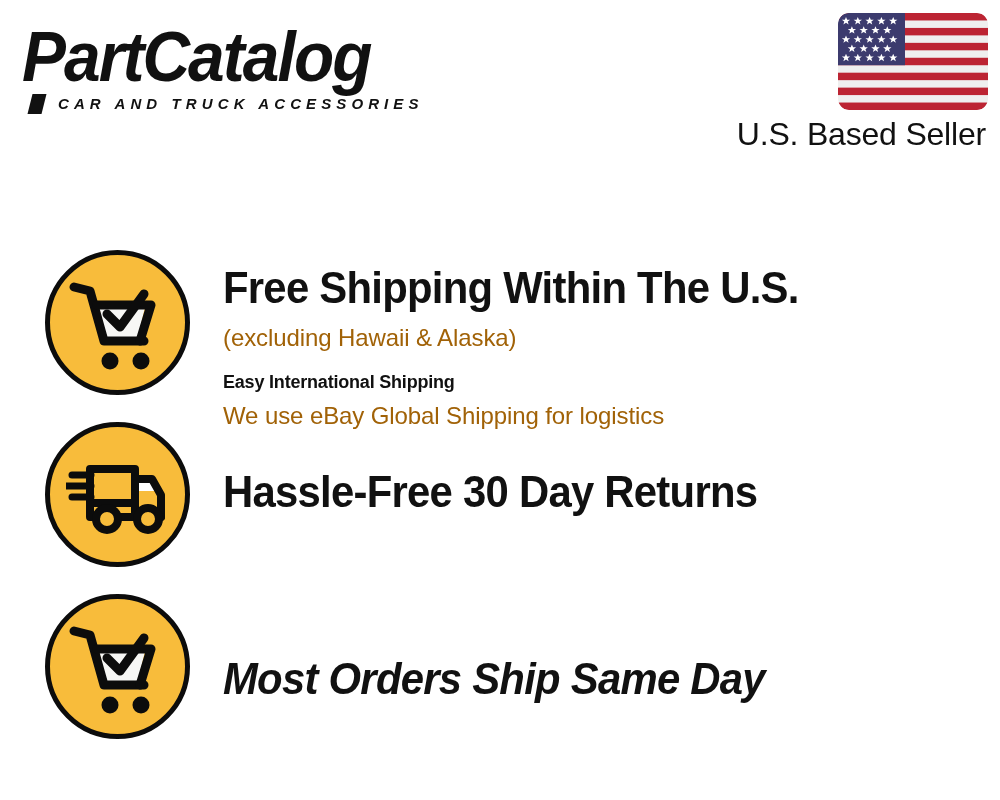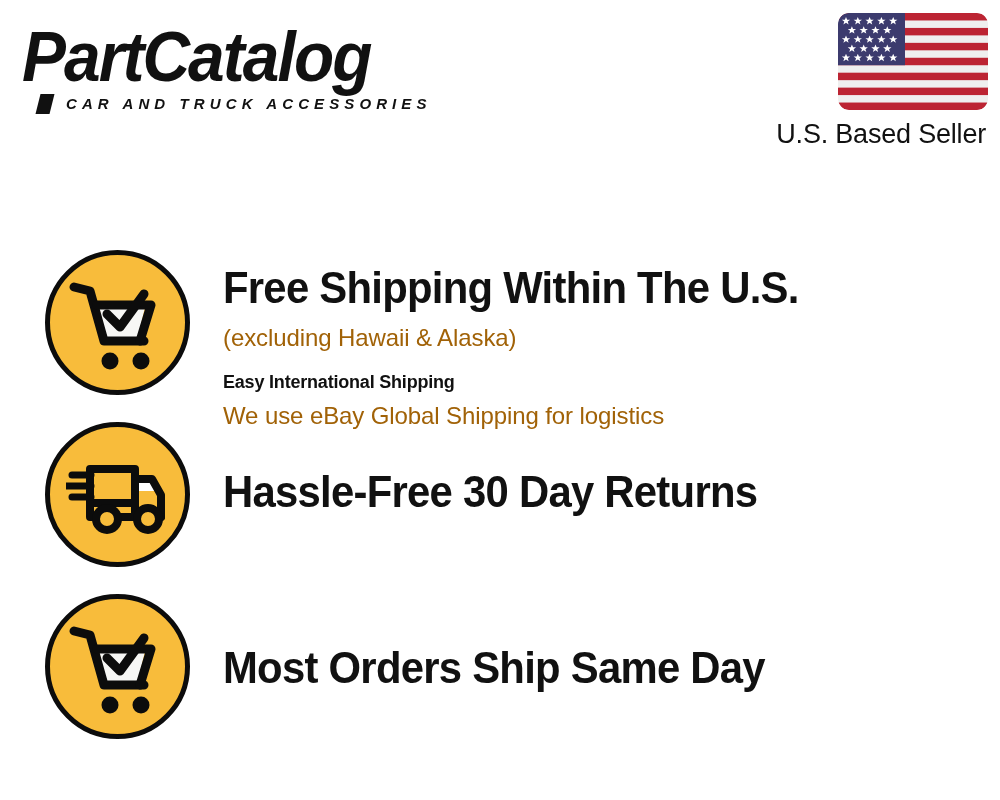--- a/index.html
+++ b/index.html
@@ -41,21 +41,21 @@
     font-size: 70px;
     line-height: 70px;
     letter-spacing: -2.0px;
     transform: scaleX(0.94);
     transform-origin: left center;
     white-space: nowrap;
     color: #111111;
   }
   #brand-tagline-row {
     position: absolute;
-    left: 16px;
+    left: 8px;
     top: 72px;
     display: flex;
     align-items: center;
   }
   #brand-slash {
     display: inline-block;
     width: 14px;
     height: 20px;
     background: #111111;
     transform: skewX(-14deg);
@@ -81,21 +81,21 @@
     border-radius: 11px;
     overflow: hidden;
     display: block;
   }
   #seller-note {
     position: absolute;
     right: 14px;
     top: 115px;
     font-family: "Liberation Sans", "DejaVu Sans", sans-serif;
     font-weight: 400;
-    font-size: 27px;
+    font-size: 32px;
     line-height: 38px;
     letter-spacing: -0.2px;
     color: #111111;
     white-space: nowrap;
     text-align: right;
   }
 
   
   #features {
     position: absolute;
@@ -168,21 +168,21 @@
   #feature-row-1 .feature-sub-1 { margin-top: 9px; }
   #feature-row-1 .feature-sub-strong { margin-top: 12px; }
   #feature-row-1 .feature-sub-2 { margin-top: 2px; }
 
   #feature-row-2 { top: 192px; }
   #feature-row-2 .feature-badge { top: 0px; }
   #feature-row-2 .feature-text  { top: 45px; }
 
   #feature-row-3 { top: 364px; }
   #feature-row-3 .feature-badge { top: 0px; }
-  #feature-row-3 .feature-text  { top: 49px; }
+  #feature-row-3 .feature-text  { top: 60px; font-style: italic; }
 </style>
 </head>
 <body>
 
 <div id="header">
 
   <div id="brand-logo">
     <span id="brand-wordmark">PartCatalog</span>
     <div id="brand-tagline-row">
       <span id="brand-slash"></span>

